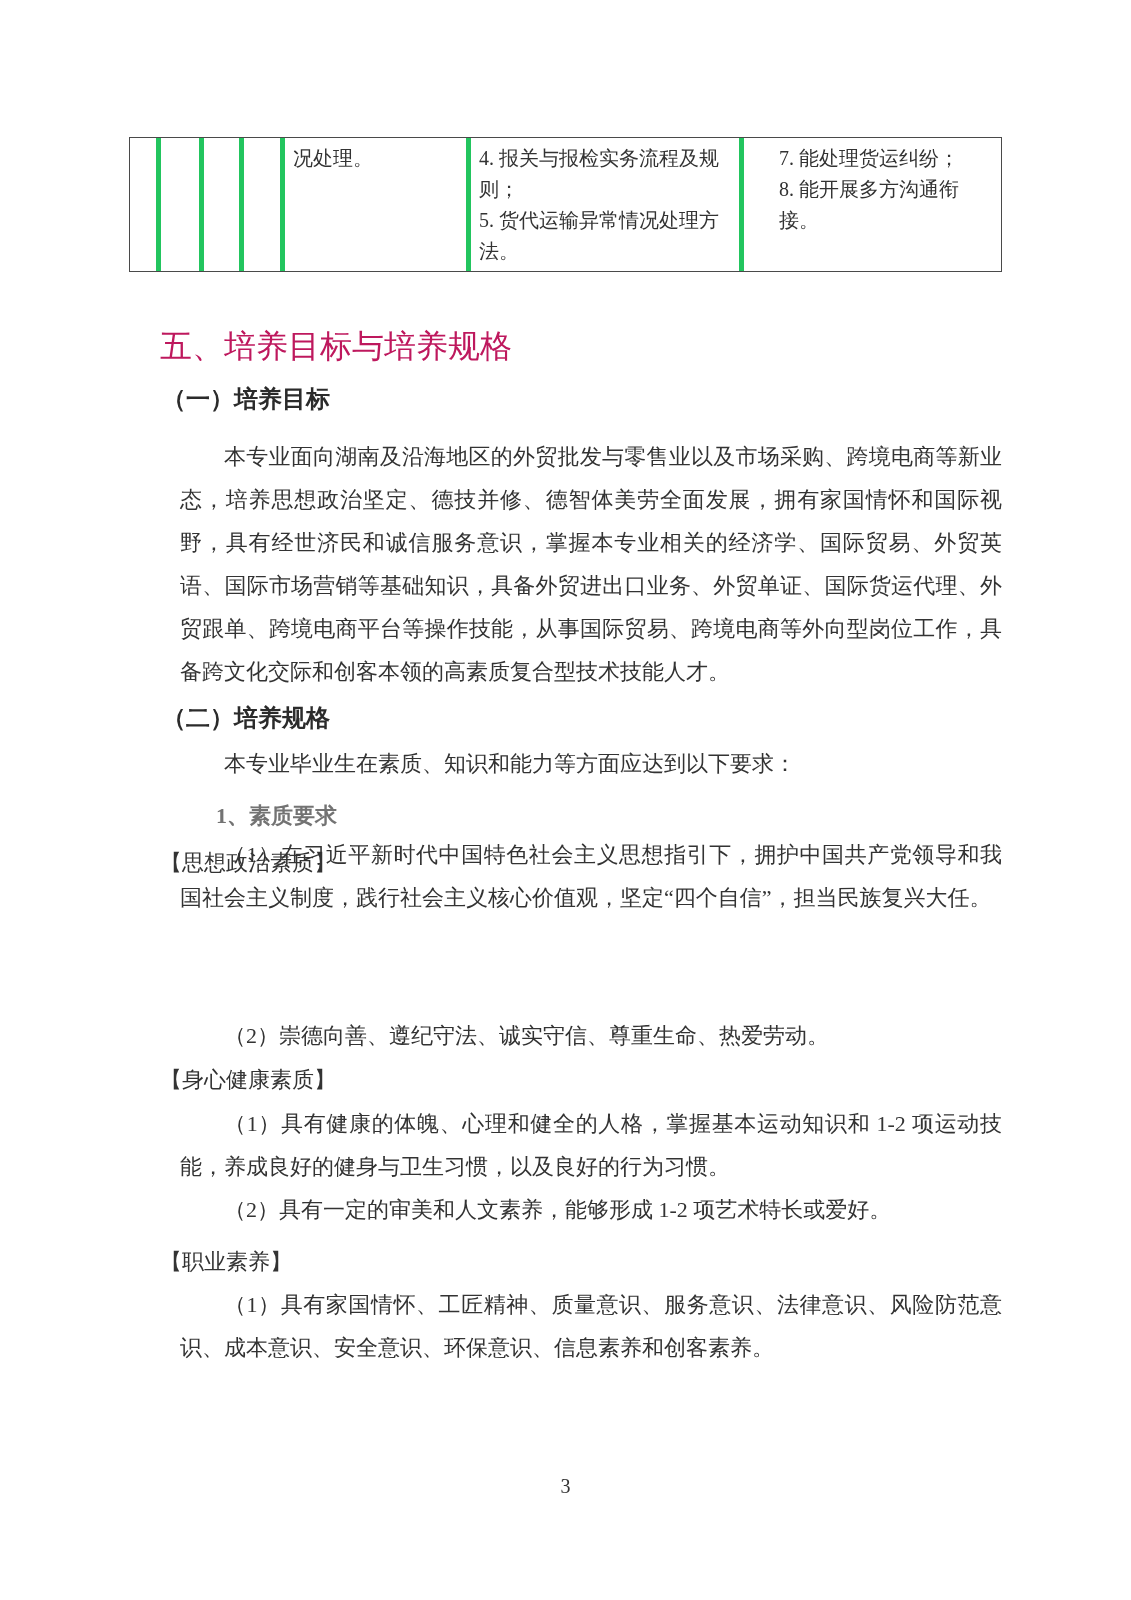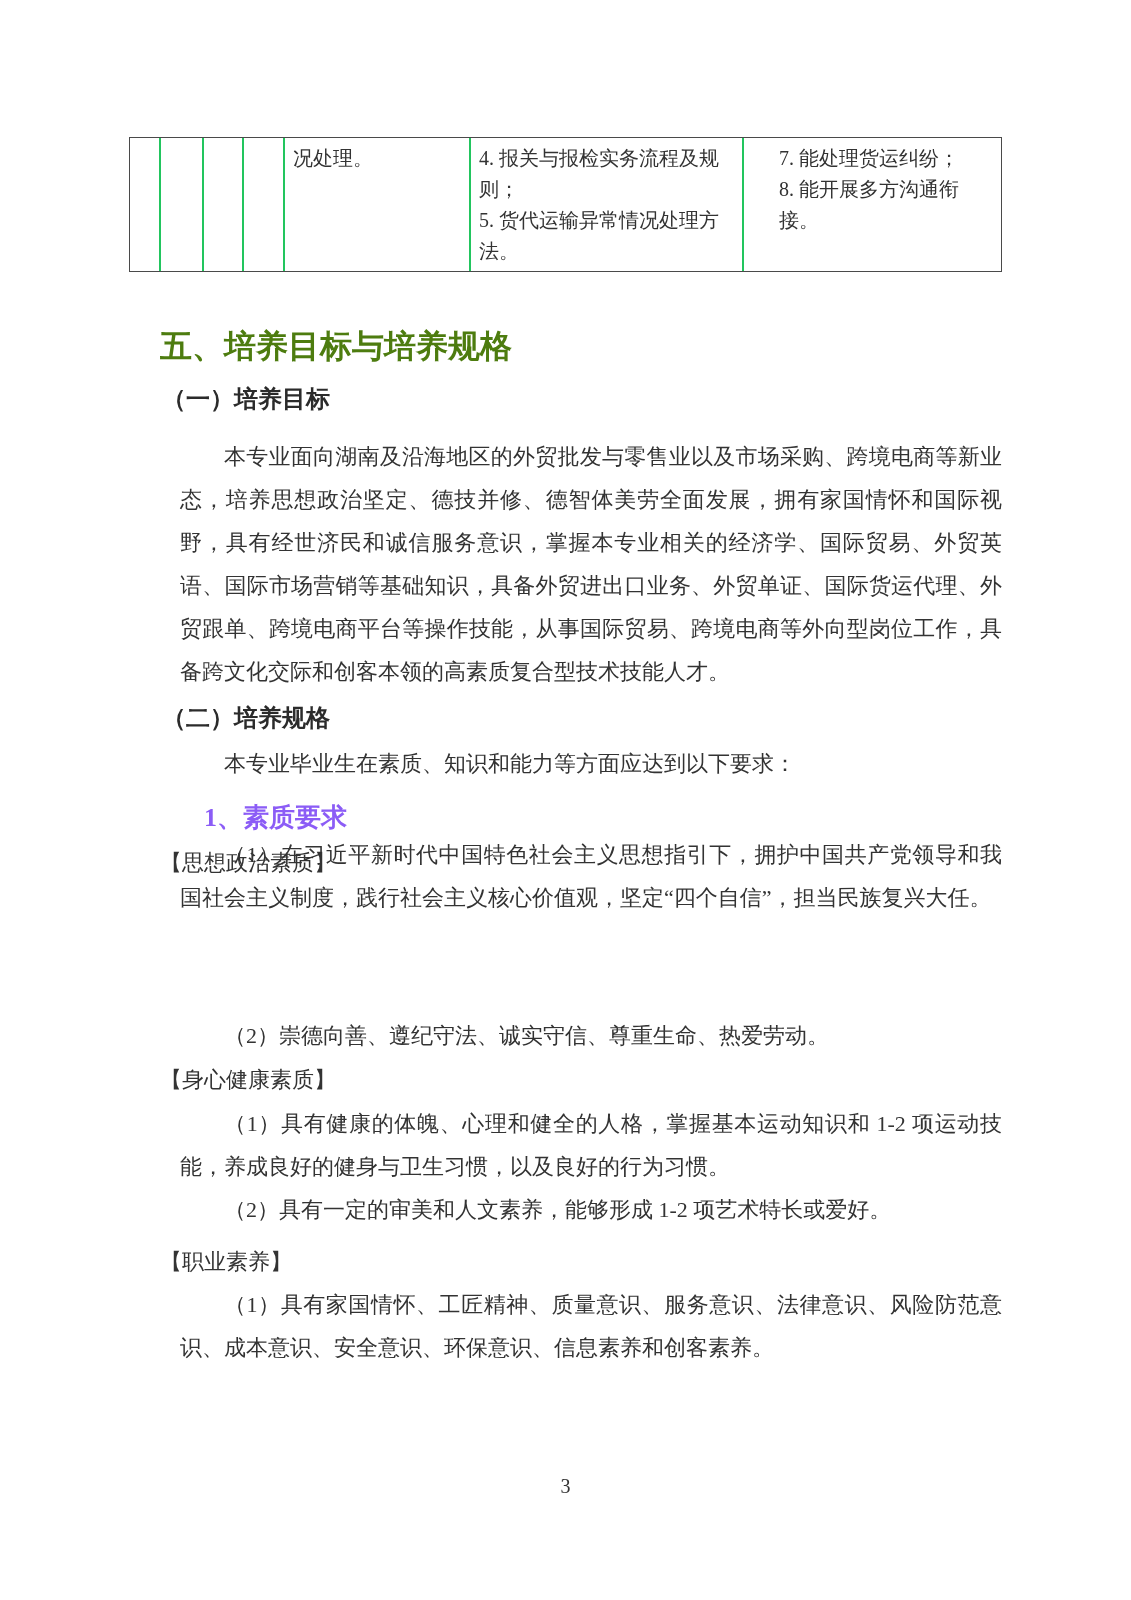--- a/index.html
+++ b/index.html
@@ -17,49 +17,49 @@
   .doc-table {
     position:absolute; left:129px; top:137px;
     width:873px; height:135px;
     display:flex;
     border:1px solid #4a4a4a;
     box-sizing:border-box;
     background:#ffffff;
   }
   .doc-table .cell {
     box-sizing:border-box;
-    border-right:2px solid #22c55e;
+    border-right:5px solid #22c55e;
     padding:5px 8px 0 8px;
     font-size:20px; line-height:31px;
     overflow:hidden;
   }
   .doc-table .cell:last-child { border-right:none; }
   .doc-table .cell p { margin:0; text-align:left; }
   .c1 { width:31px; } .c2 { width:43px; } .c3 { width:40px; } .c4 { width:41px; }
   .c5 { width:186px; } .c6 { width:273px; } .c7 { flex:1;margin-left:27px; }
 
   
   .h1 {
     position:absolute; left:160px; top:329px;
     font-family:"Liberation Sans","DejaVu Sans",sans-serif;
-    font-weight:bold; font-size:32px; line-height:1.1;
-    color:#4d7c0f; margin:0;
+    font-weight:normal; font-size:32px; line-height:1.1;
+    color:#be185d; margin:0;
   }
   .h2 {
     position:absolute; left:162px;
     font-family:"Liberation Sans","DejaVu Sans",sans-serif;
     font-weight:bold; font-size:24px; line-height:1.1;
     color:#2b2b2b; margin:0;
   }
   .h2.sub1 { top:386px; }
   .h2.sub2 { top:705px; }
   .h3 {
-    position:absolute; left:204px; top:804px;
-    font-weight:bold; font-size:26px; line-height:1.1;
-    color:#8b5cf6; margin:0;
+    position:absolute; left:216px; top:804px;
+    font-weight:bold; font-size:22px; line-height:1.1;
+    color:#737373; margin:0;
   }
 
   
   .body-block {
     position:absolute; left:160px; width:822px;
     font-size:22px; line-height:43px;
     text-align:justify; margin:0;
   }
   .indent { text-indent:44px;margin-left:20px; }
   .para1  { top:435px; }

